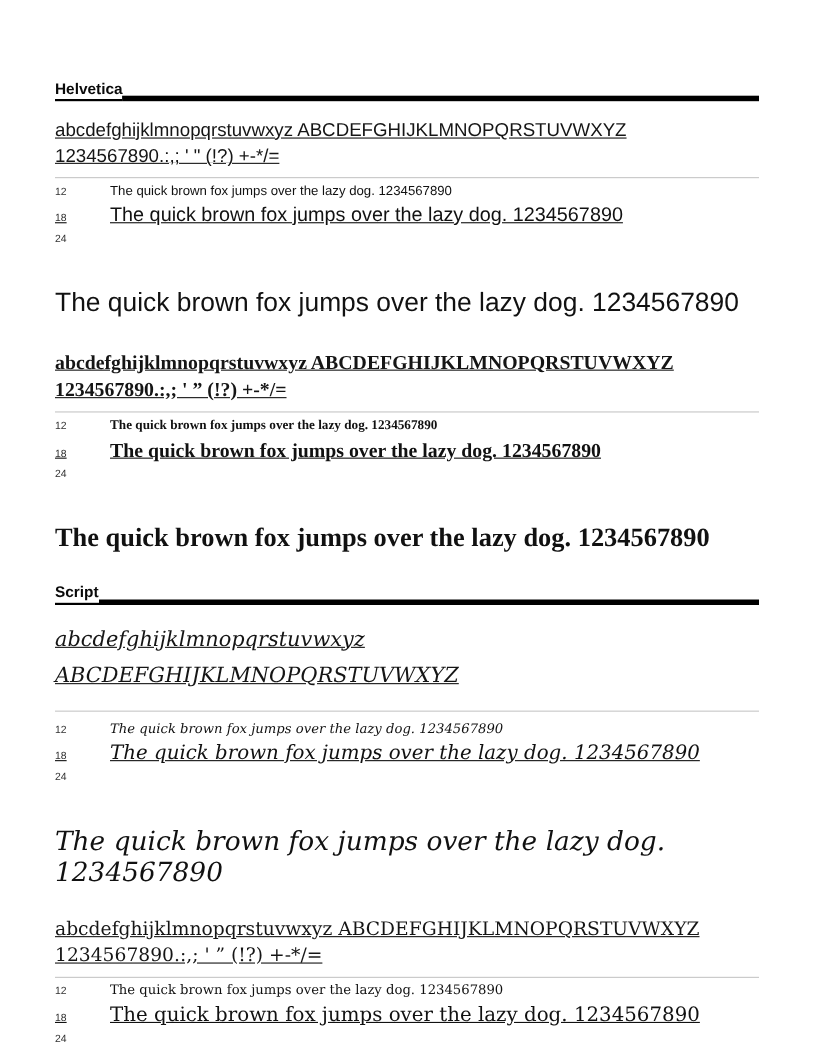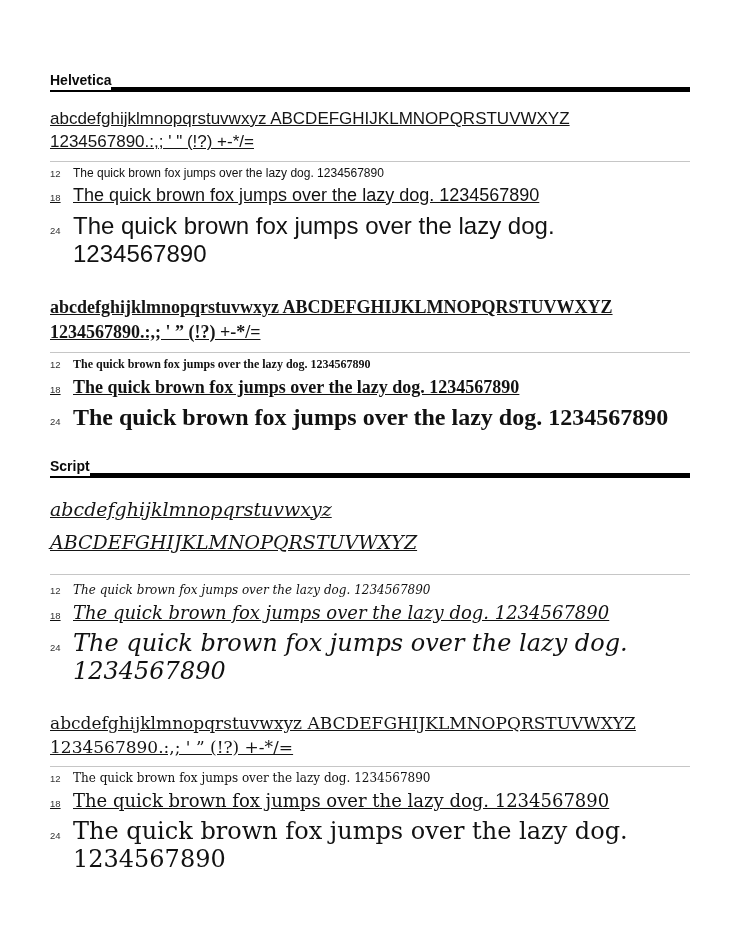--- a/index.html
+++ b/index.html
@@ -19,23 +19,23 @@
     font-weight:700; font-size:14px; color:#0a0a0a;
     border-bottom:2px solid #000; padding-bottom:2px;
     white-space:nowrap;
   }
   .head-bar { flex:1; height:5px; background:#000; align-self:flex-end; }
 
   .alphabet { margin-top:15px; line-height:1.38; color:#151515;text-decoration:underline; }
   .rule { height:1px; background:#c6c6c6; margin:7px 0 4px 0; }
   .rule.wide-gap { margin-top:15px; margin-bottom:8px; }
 
-  .sample-row { display:flex; align-items:baseline; margin-top:3px; }
+  .sample-row { display:flex; align-items:baseline; margin-top:3px;gap:27px; }
   .row-18 { margin-top:5px;text-decoration:underline; }
-  .row-24 { margin-top:6px; }
+  .row-24 { margin-top:6px;flex-direction:column; }
   .size-label {
     flex:0 0 23px; width:23px;
     font-family:"Liberation Sans", sans-serif;
     font-size:9.5px; color:#333333;
   }
   .sz12 { font-size:12px; }
   .sz18 { font-size:18px; }
   .sz24 { font-size:24px; }
 
   

